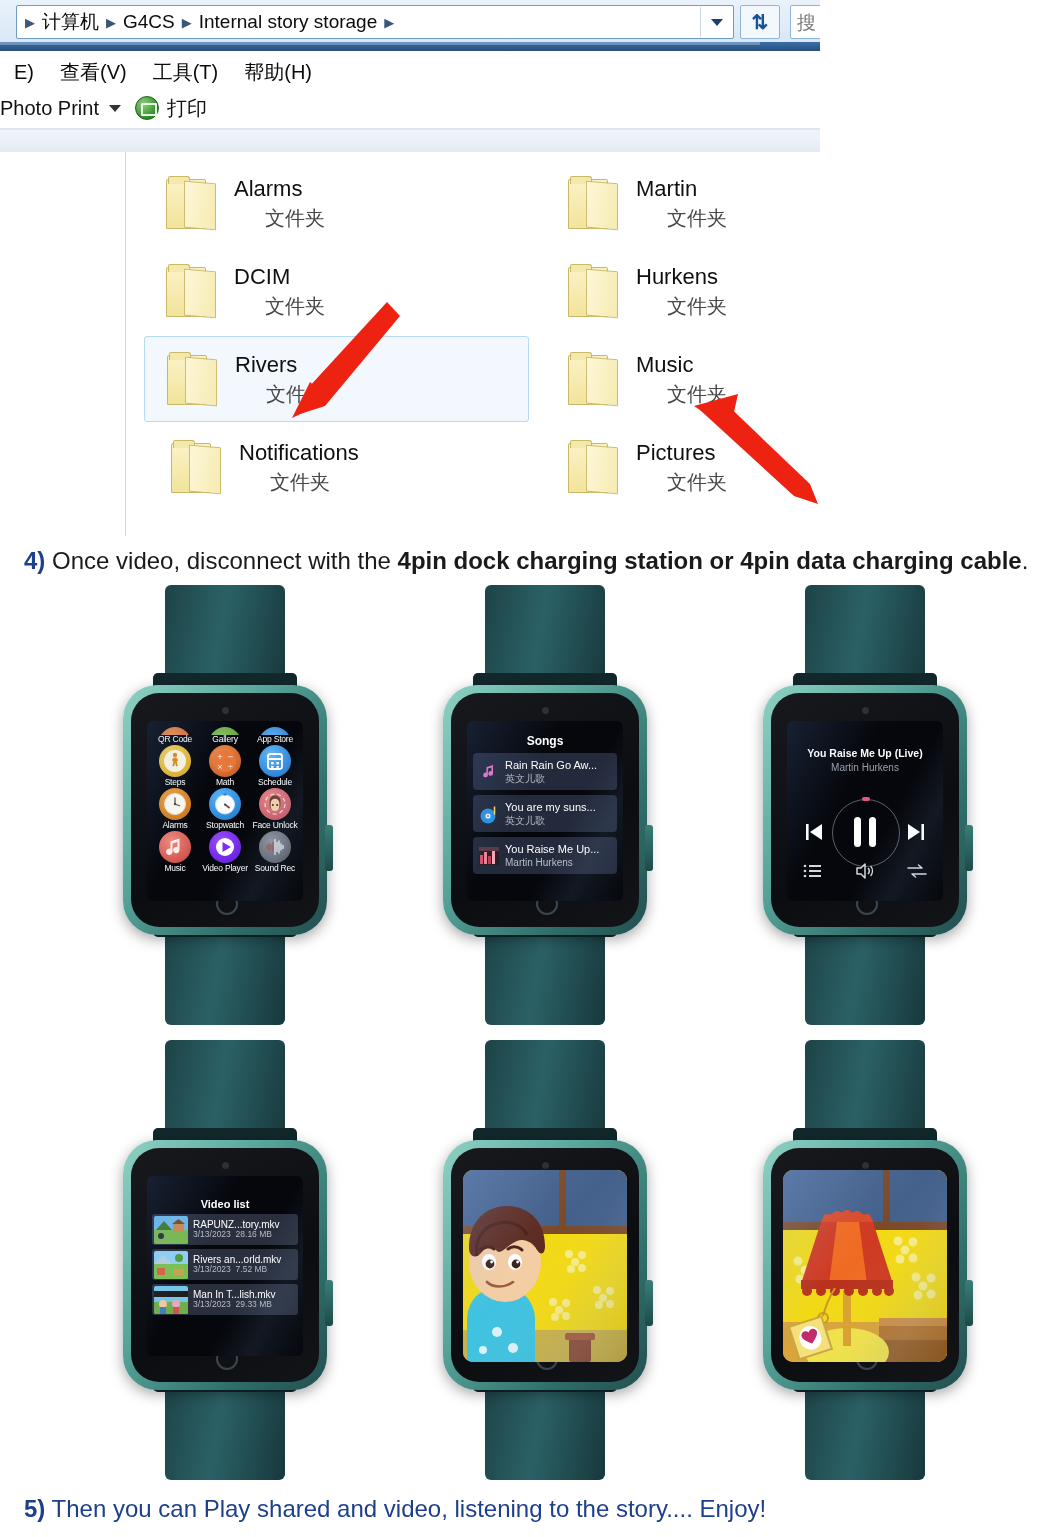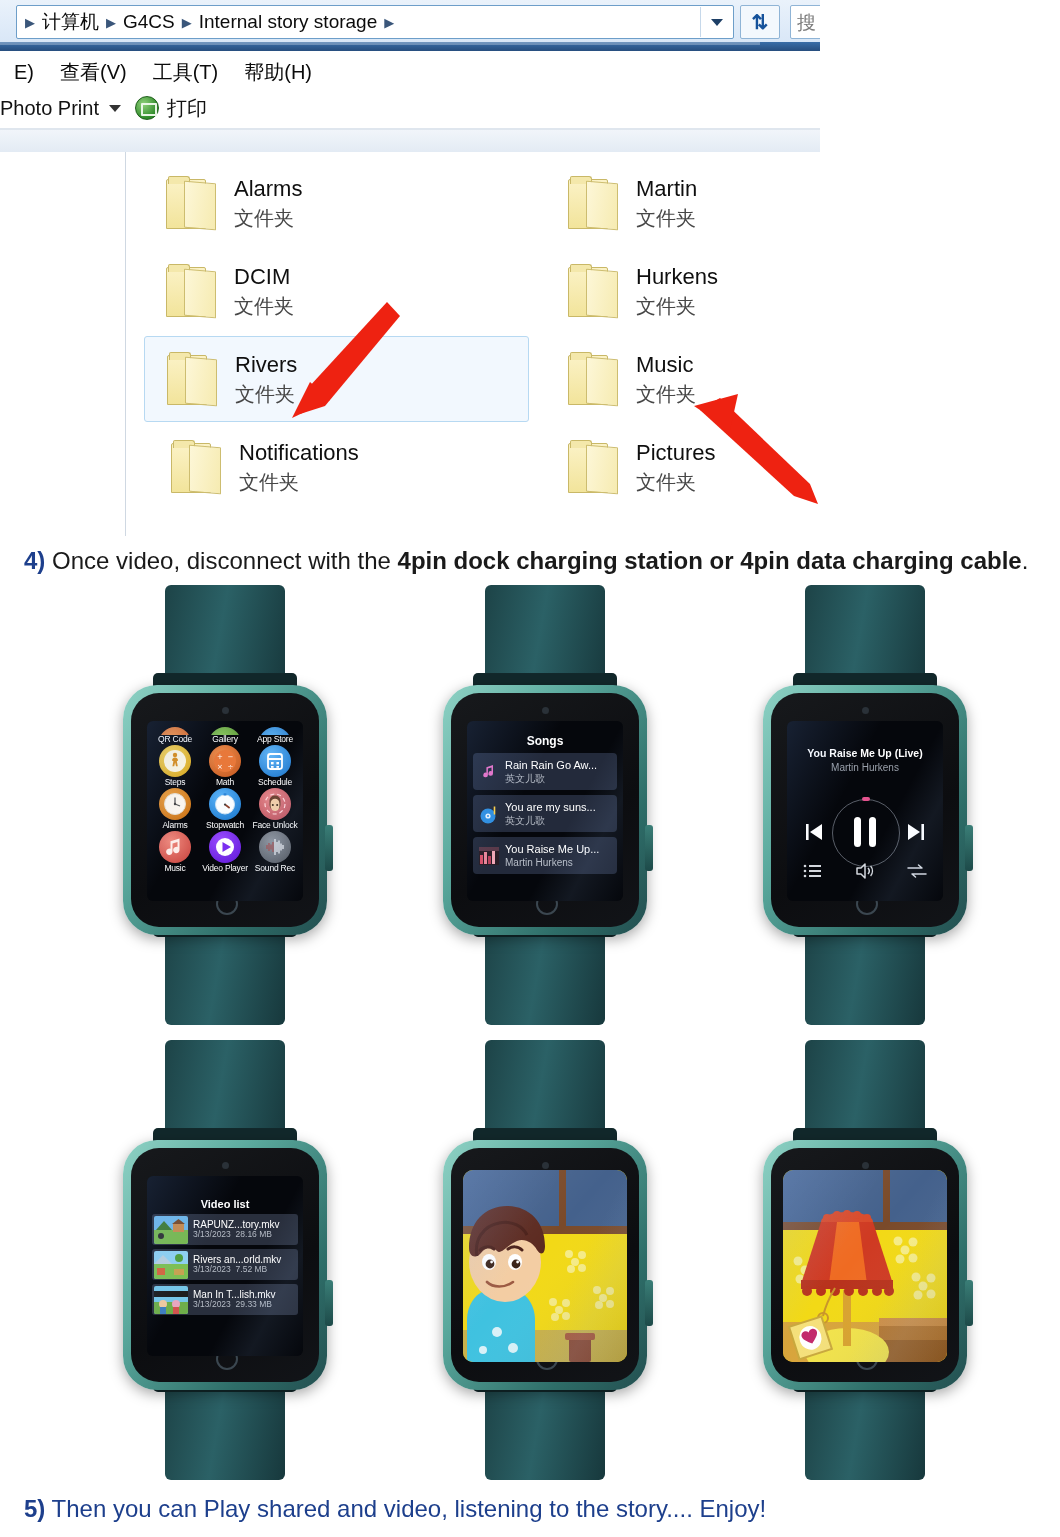--- a/index.html
+++ b/index.html
@@ -62,21 +62,21 @@
   .fi-icon{width:62px;height:56px;margin-left:18px;position:relative;flex:0 0 auto;}
   .folder-back{position:absolute;left:4px;top:4px;width:38px;height:48px;
       background:linear-gradient(#fbf2c6,#f2e49b);border:1px solid #c9b867;border-radius:2px 2px 0 0;}
   .folder-front{position:absolute;left:22px;top:7px;width:30px;height:45px;
       background:linear-gradient(100deg,#fdf7d8,#f6ebb1);border:1px solid #cdbd70;
       transform:skewY(5deg);border-radius:1px;}
   .folder-tab{position:absolute;left:6px;top:1px;width:20px;height:7px;background:#f4e8ab;
       border:1px solid #c9b867;border-bottom:none;border-radius:2px 3px 0 0;}
   .fi-text{margin-left:10px;line-height:1.35;}
   .fi-name{font-size:22px;color:#0f0f0f;}
-  .fi-type{font-size:20px;color:#474747;margin-top:2px;}
+  .fi-type{font-size:20px;color:#474747;margin-top:2px;margin-left:31px;}
 
   .arrow-svg{position:absolute;pointer-events:none;}
 
   
   .caption{position:absolute;left:24px;font-size:24px;color:#1a1a1a;white-space:nowrap;}
   .caption .num{color:#1d3f8c;font-weight:bold;}
   .caption .bold{font-weight:bold;}
   .caption.blue{color:#1d3f8c;}
 
   

